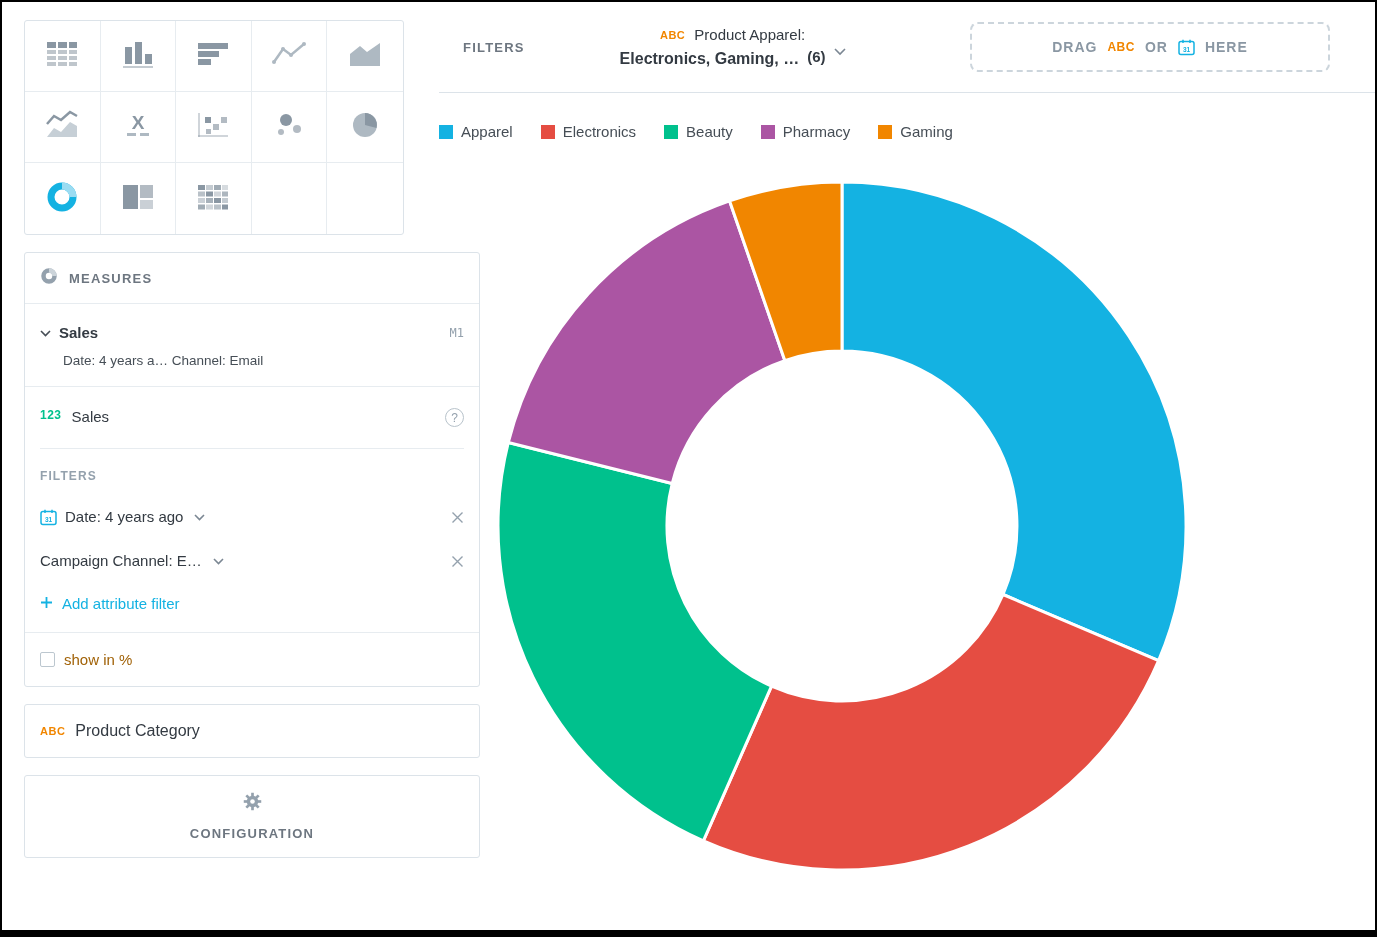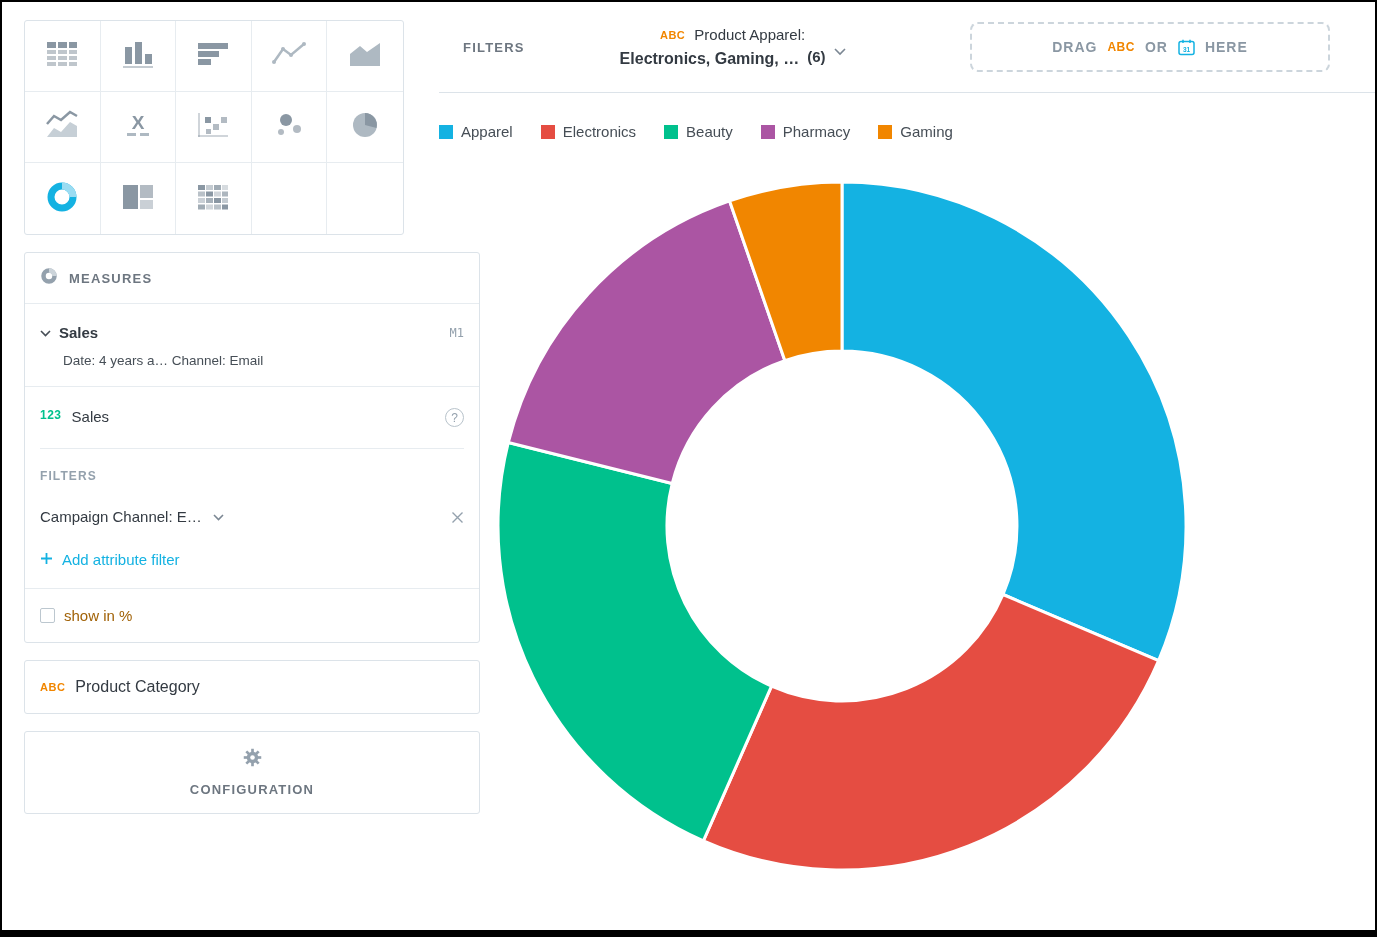--- a/index.html
+++ b/index.html
@@ -231,20 +231,41 @@
 
       <div class="metric-row">
         <span class="tag-123">123</span>
         <span class="metric-label">Sales</span>
         <span class="q-icon">?</span>
       </div>
       <div class="inset-divider"></div>
 
       <div class="filters-title">FILTERS</div>
 
+      <div class="f-row">
+        <span class="cal">
+            <svg width="17" height="17" viewBox="0 0 17 17">
+              <rect x="1" y="2.5" width="15" height="13" rx="2" fill="none" stroke="currentColor" stroke-width="1.5"></rect>
+              <line x1="5" y1="0.8" x2="5" y2="4" stroke="currentColor" stroke-width="1.5"></line>
+              <line x1="12" y1="0.8" x2="12" y2="4" stroke="currentColor" stroke-width="1.5"></line>
+              <text x="8.5" y="13" text-anchor="middle" font-size="6.5" font-weight="bold" fill="currentColor">31</text>
+            </svg>
+          </span>
+        <span class="f-label">Date: 4 years ago</span>
+        <span class="chev">
+            <svg width="11" height="7" viewBox="0 0 11 7">
+              <polyline points="1,1 5.5,5.5 10,1" fill="none" stroke="currentColor" stroke-width="1.6"></polyline>
+            </svg>
+          </span>
+        <span class="x">
+            <svg width="13" height="13" viewBox="0 0 13 13">
+              <path d="M1.5 1.5 L11.5 11.5 M11.5 1.5 L1.5 11.5" stroke="currentColor" stroke-width="1.4"></path>
+            </svg>
+          </span>
+      </div>
 
       <div class="f-row">
         <span class="f-label">Campaign Channel: E…</span>
         <span class="chev">
             <svg width="11" height="7" viewBox="0 0 11 7">
               <polyline points="1,1 5.5,5.5 10,1" fill="none" stroke="currentColor" stroke-width="1.6"></polyline>
             </svg>
           </span>
         <span class="x">
             <svg width="13" height="13" viewBox="0 0 13 13">

